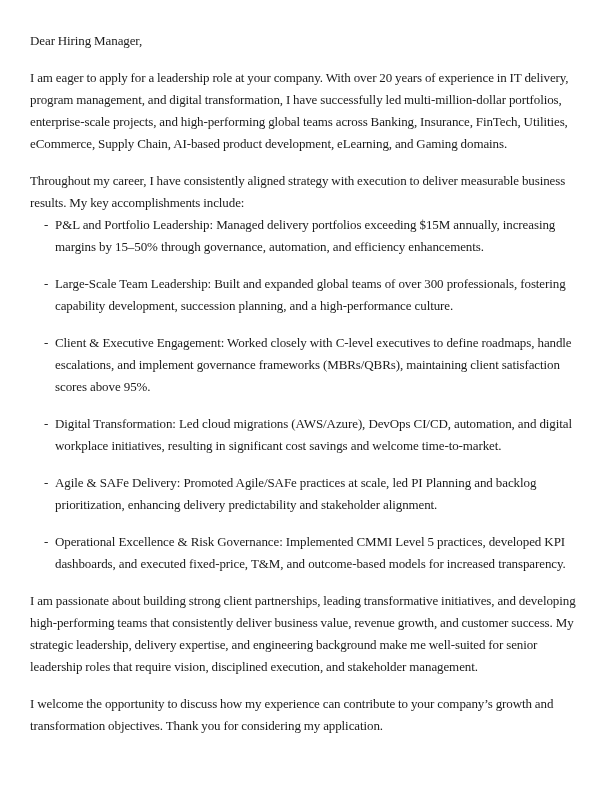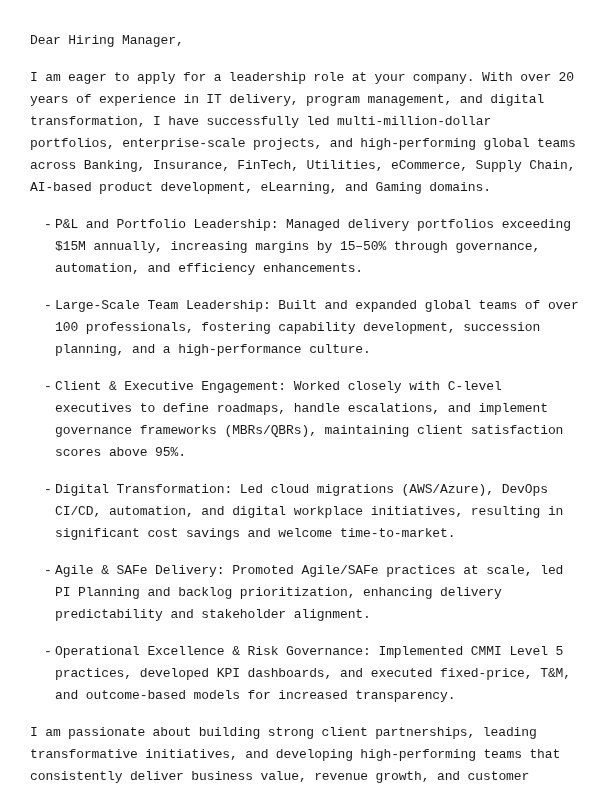--- a/index.html
+++ b/index.html
@@ -8,21 +8,21 @@
     padding: 0;
     background: #ffffff;
   }
 
   .page {
     position: relative;
     width: 612px;
     height: 792px;
     background: #ffffff;
     overflow: hidden;
-    font-family: Liberation Mono, monospace;
+    font-family: Liberation Serif, serif;
     font-size: 13px;
     line-height: 22px;
     color: #1a1a1a;
     font-stretch: condensed;
     -webkit-font-smoothing: antialiased;
   }
 
   .letter {
     position: absolute;
     left: 30px;
@@ -79,29 +79,30 @@
 </head>
 <body>
 
 <div class="page">
   <div class="letter">
 
     <p class="para">Dear Hiring Manager,</p>
 
     <p class="para">I am eager to apply for a leadership role at your company. With over 20 years of experience in IT delivery, program management, and digital transformation, I have successfully led multi-million-dollar portfolios, enterprise-scale projects, and high-performing global teams across Banking, Insurance, FinTech, Utilities, eCommerce, Supply Chain, AI-based product development, eLearning, and Gaming domains.</p>
 
+    <p class="para tight">Throughout my career, I have consistently aligned strategy with execution to deliver measurable business results. My key accomplishments include:</p>
 
     <ul class="bullets">
       <li class="bullet">
         <span class="bullet-marker">-</span>
         <span class="bullet-text">P&amp;L and Portfolio Leadership: Managed delivery portfolios exceeding $15M annually, increasing margins by 15–50% through governance, automation, and efficiency enhancements.</span>
       </li>
       <li class="bullet">
         <span class="bullet-marker">-</span>
-        <span class="bullet-text">Large-Scale Team Leadership: Built and expanded global teams of over 100 professionals, fostering capability development, succession planning, and a high-performance culture.</span>
+        <span class="bullet-text">Large-Scale Team Leadership: Built and expanded global teams of over 300 professionals, fostering capability development, succession planning, and a high-performance culture.</span>
       </li>
       <li class="bullet">
         <span class="bullet-marker">-</span>
         <span class="bullet-text">Client &amp; Executive Engagement: Worked closely with C-level executives to define roadmaps, handle escalations, and implement governance frameworks (MBRs/QBRs), maintaining client satisfaction scores above 95%.</span>
       </li>
       <li class="bullet">
         <span class="bullet-marker">-</span>
         <span class="bullet-text">Digital Transformation: Led cloud migrations (AWS/Azure), DevOps CI/CD, automation, and digital workplace initiatives, resulting in significant cost savings and welcome time-to-market.</span>
       </li>
       <li class="bullet">

